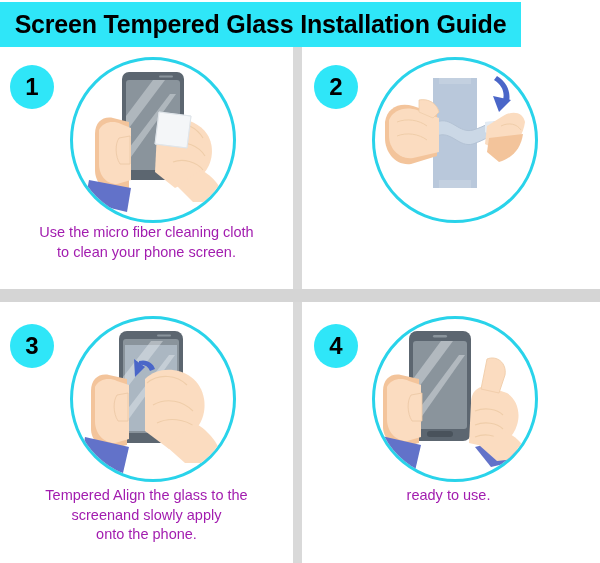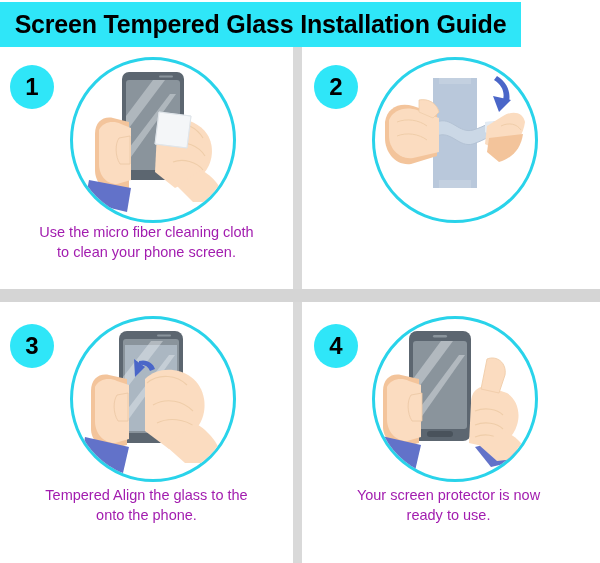--- a/index.html
+++ b/index.html
@@ -180,20 +180,21 @@
 
           <path d="M72 60 C84 48 104 48 118 58 C132 68 136 90 126 106 L96 130 L72 112 Z" fill="#FBDCC0"></path>
           <path d="M74 64 C86 54 104 56 114 66" fill="none" stroke="#EFCDA9" stroke-width="1.1"></path>
           <path d="M80 86 C94 78 110 82 120 92" fill="none" stroke="#EFCDA9" stroke-width="1.1"></path>
           <path d="M84 104 C96 98 112 100 122 108" fill="none" stroke="#EFCDA9" stroke-width="1.1"></path>
           <path d="M122 104 C136 112 148 126 150 144 L112 144 L94 128 Z" fill="#FBDCC0"></path>
         </svg>
       </div>
       <div class="caption">
         <div>Tempered Align the glass to the</div>
+        <div>screenand slowly apply</div>
         <div>onto the phone.</div>
       </div>
     </div>
 
     <div class="panel p4">
       <div class="badge">4</div>
       <div class="ring">
         <svg class="art" viewBox="0 0 160 160">
           <rect x="34" y="12" width="62" height="110" rx="8" fill="#5C6670"></rect>
           <rect x="38" y="22" width="54" height="88" rx="3" fill="#8A949C"></rect>
@@ -212,19 +213,18 @@
           <path d="M96 84 C96 72 104 66 114 68 L132 74 C142 80 146 94 142 106 C138 120 126 128 112 128 L94 124 Z" fill="#FBDCC0"></path>
           <path d="M112 40 C122 36 132 44 130 56 L124 74 L106 70 Z" fill="#FBDCC0" stroke="#EFCDA9" stroke-width="0.9"></path>
           <path d="M100 92 C110 88 122 90 128 96" fill="none" stroke="#EFCDA9" stroke-width="1.1"></path>
           <path d="M100 106 C110 102 122 104 128 110" fill="none" stroke="#EFCDA9" stroke-width="1.1"></path>
           <path d="M100 118 C110 114 120 116 126 122" fill="none" stroke="#EFCDA9" stroke-width="1.1"></path>
           <path d="M132 120 L150 140 L116 148 L100 128 Z" fill="#6272C9"></path>
           <path d="M128 112 C140 116 150 126 154 138 L122 142 L104 126 Z" fill="#FBDCC0"></path>
         </svg>
       </div>
       <div class="caption">
-        <div>Your screen protector is now</div>
         <div>ready to use.</div>
       </div>
     </div>
 
   </div>
 </div>
 
 </body></html>

